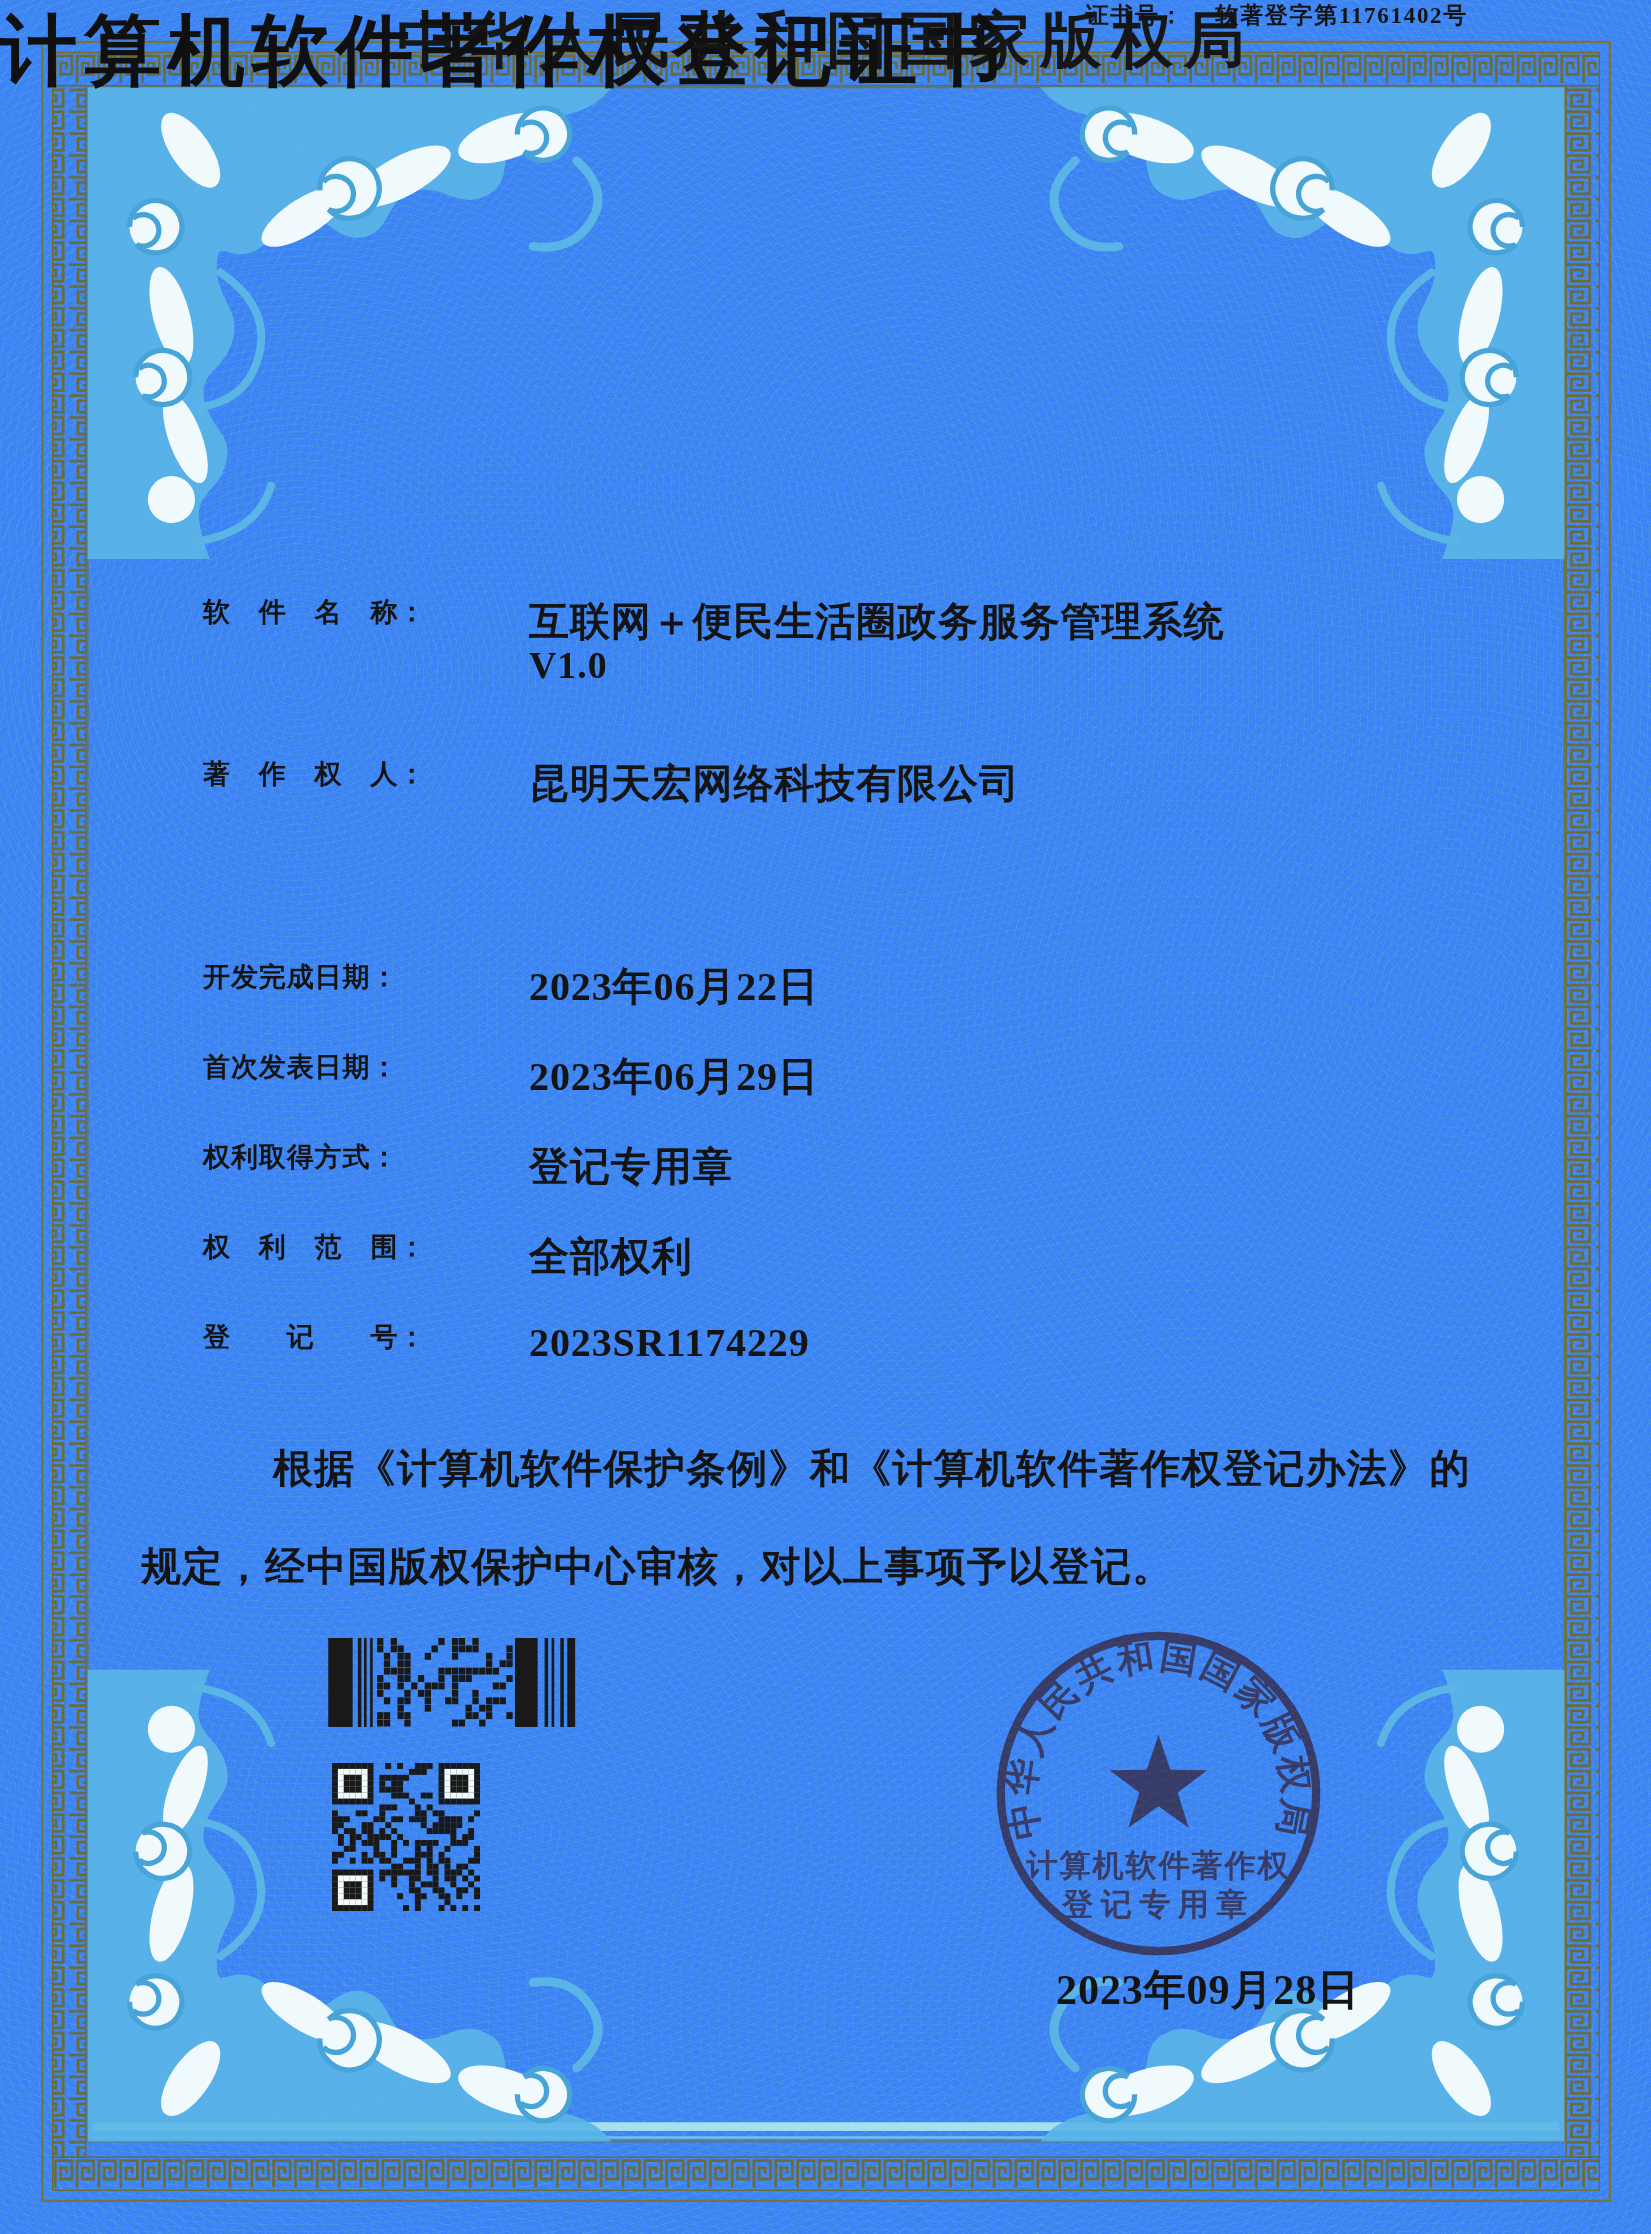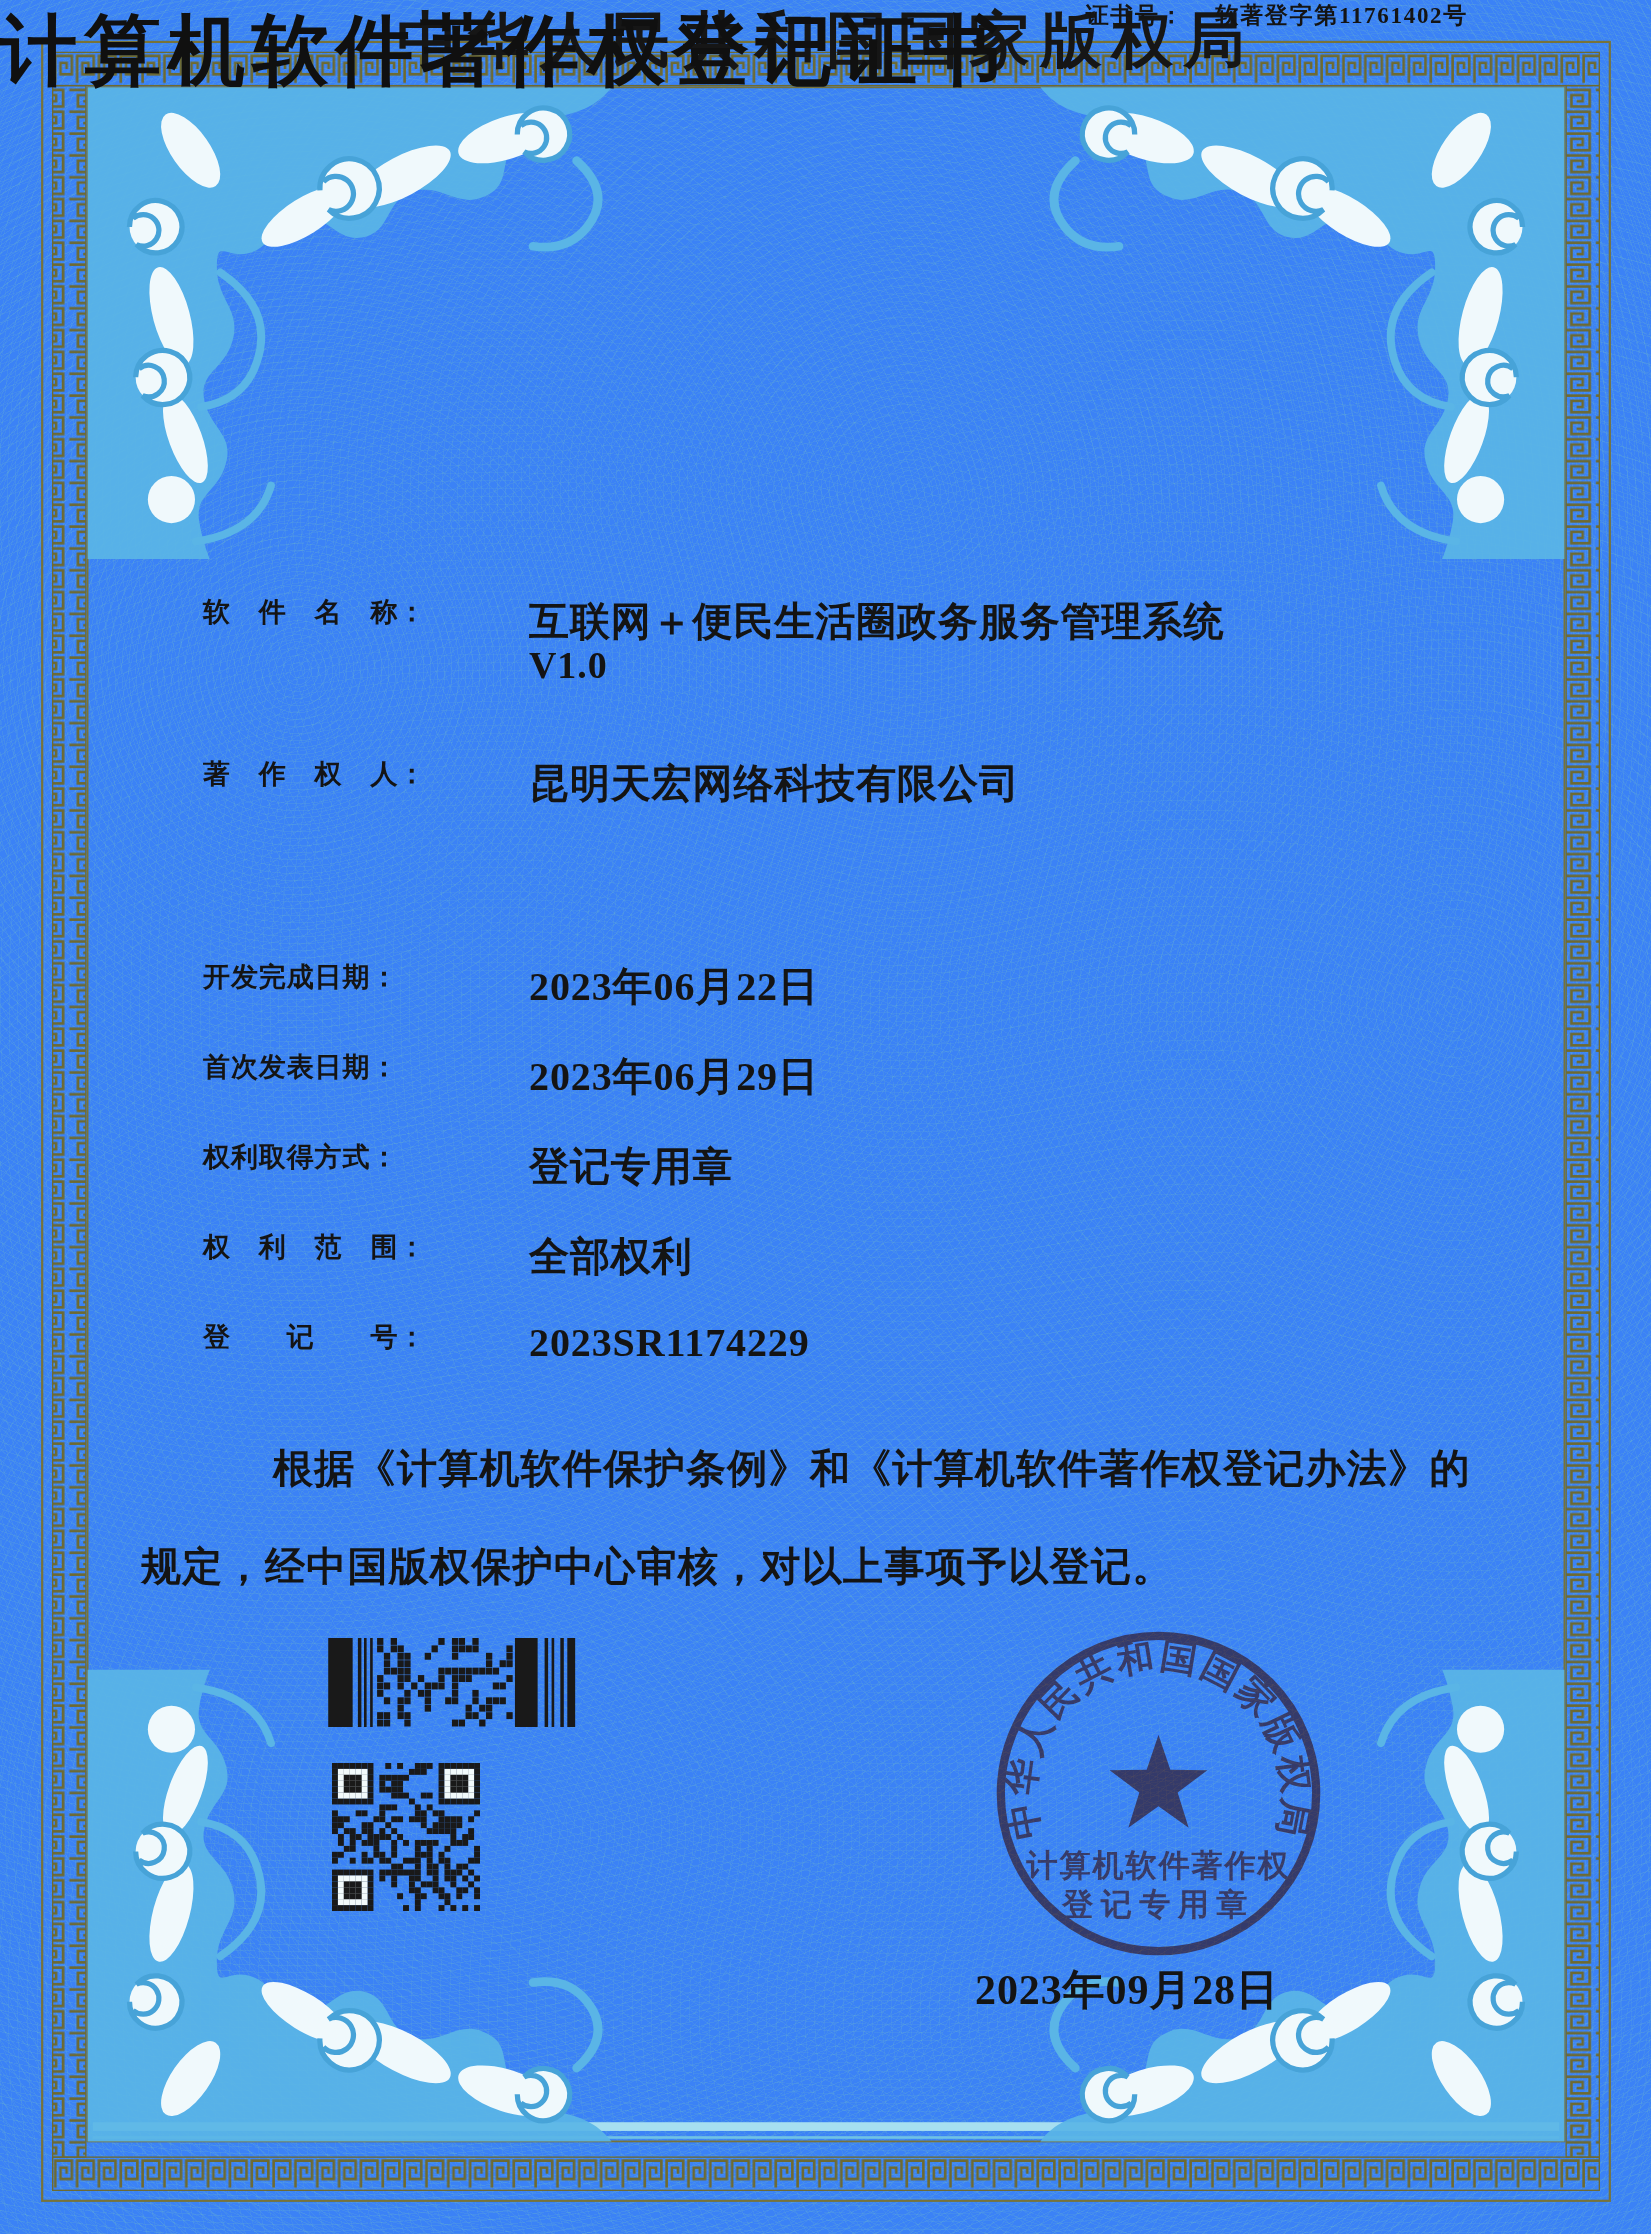--- a/index.html
+++ b/index.html
@@ -33,21 +33,21 @@
   }
   .cert-no{right:184px;top:582;font-size:23px;font-weight:600;letter-spacing:1.7px;}
   .cert-no .cn-val{margin-left:31px;}
   .field-label{left:203px;font-size:27px;font-weight:700;letter-spacing:0.9px;}
   .field-value{left:529px;font-size:40px;font-weight:600;letter-spacing:0.9px;}
   .statement{font-size:40px;font-weight:600;letter-spacing:1.3px;}
   .barcode{position:absolute;left:328px;top:1638px;z-index:2;}
   .qrcode{position:absolute;left:332px;top:1763px;z-index:2;}
   .seal{position:absolute;left:988px;top:1623px;z-index:3;mix-blend-mode:multiply;opacity:.9;}
   .issue-date{
-    left:975px;top:1962px;width:360px;text-align:left;z-index:3;
+    left:1000px;top:1962px;width:360px;text-align:right;z-index:3;
     font-size:42px;font-weight:600;letter-spacing:0.9px;
   }
 </style>
 </head>
 <body>
 
 <div class="page">
 
   <div class="waves"></div>
 

